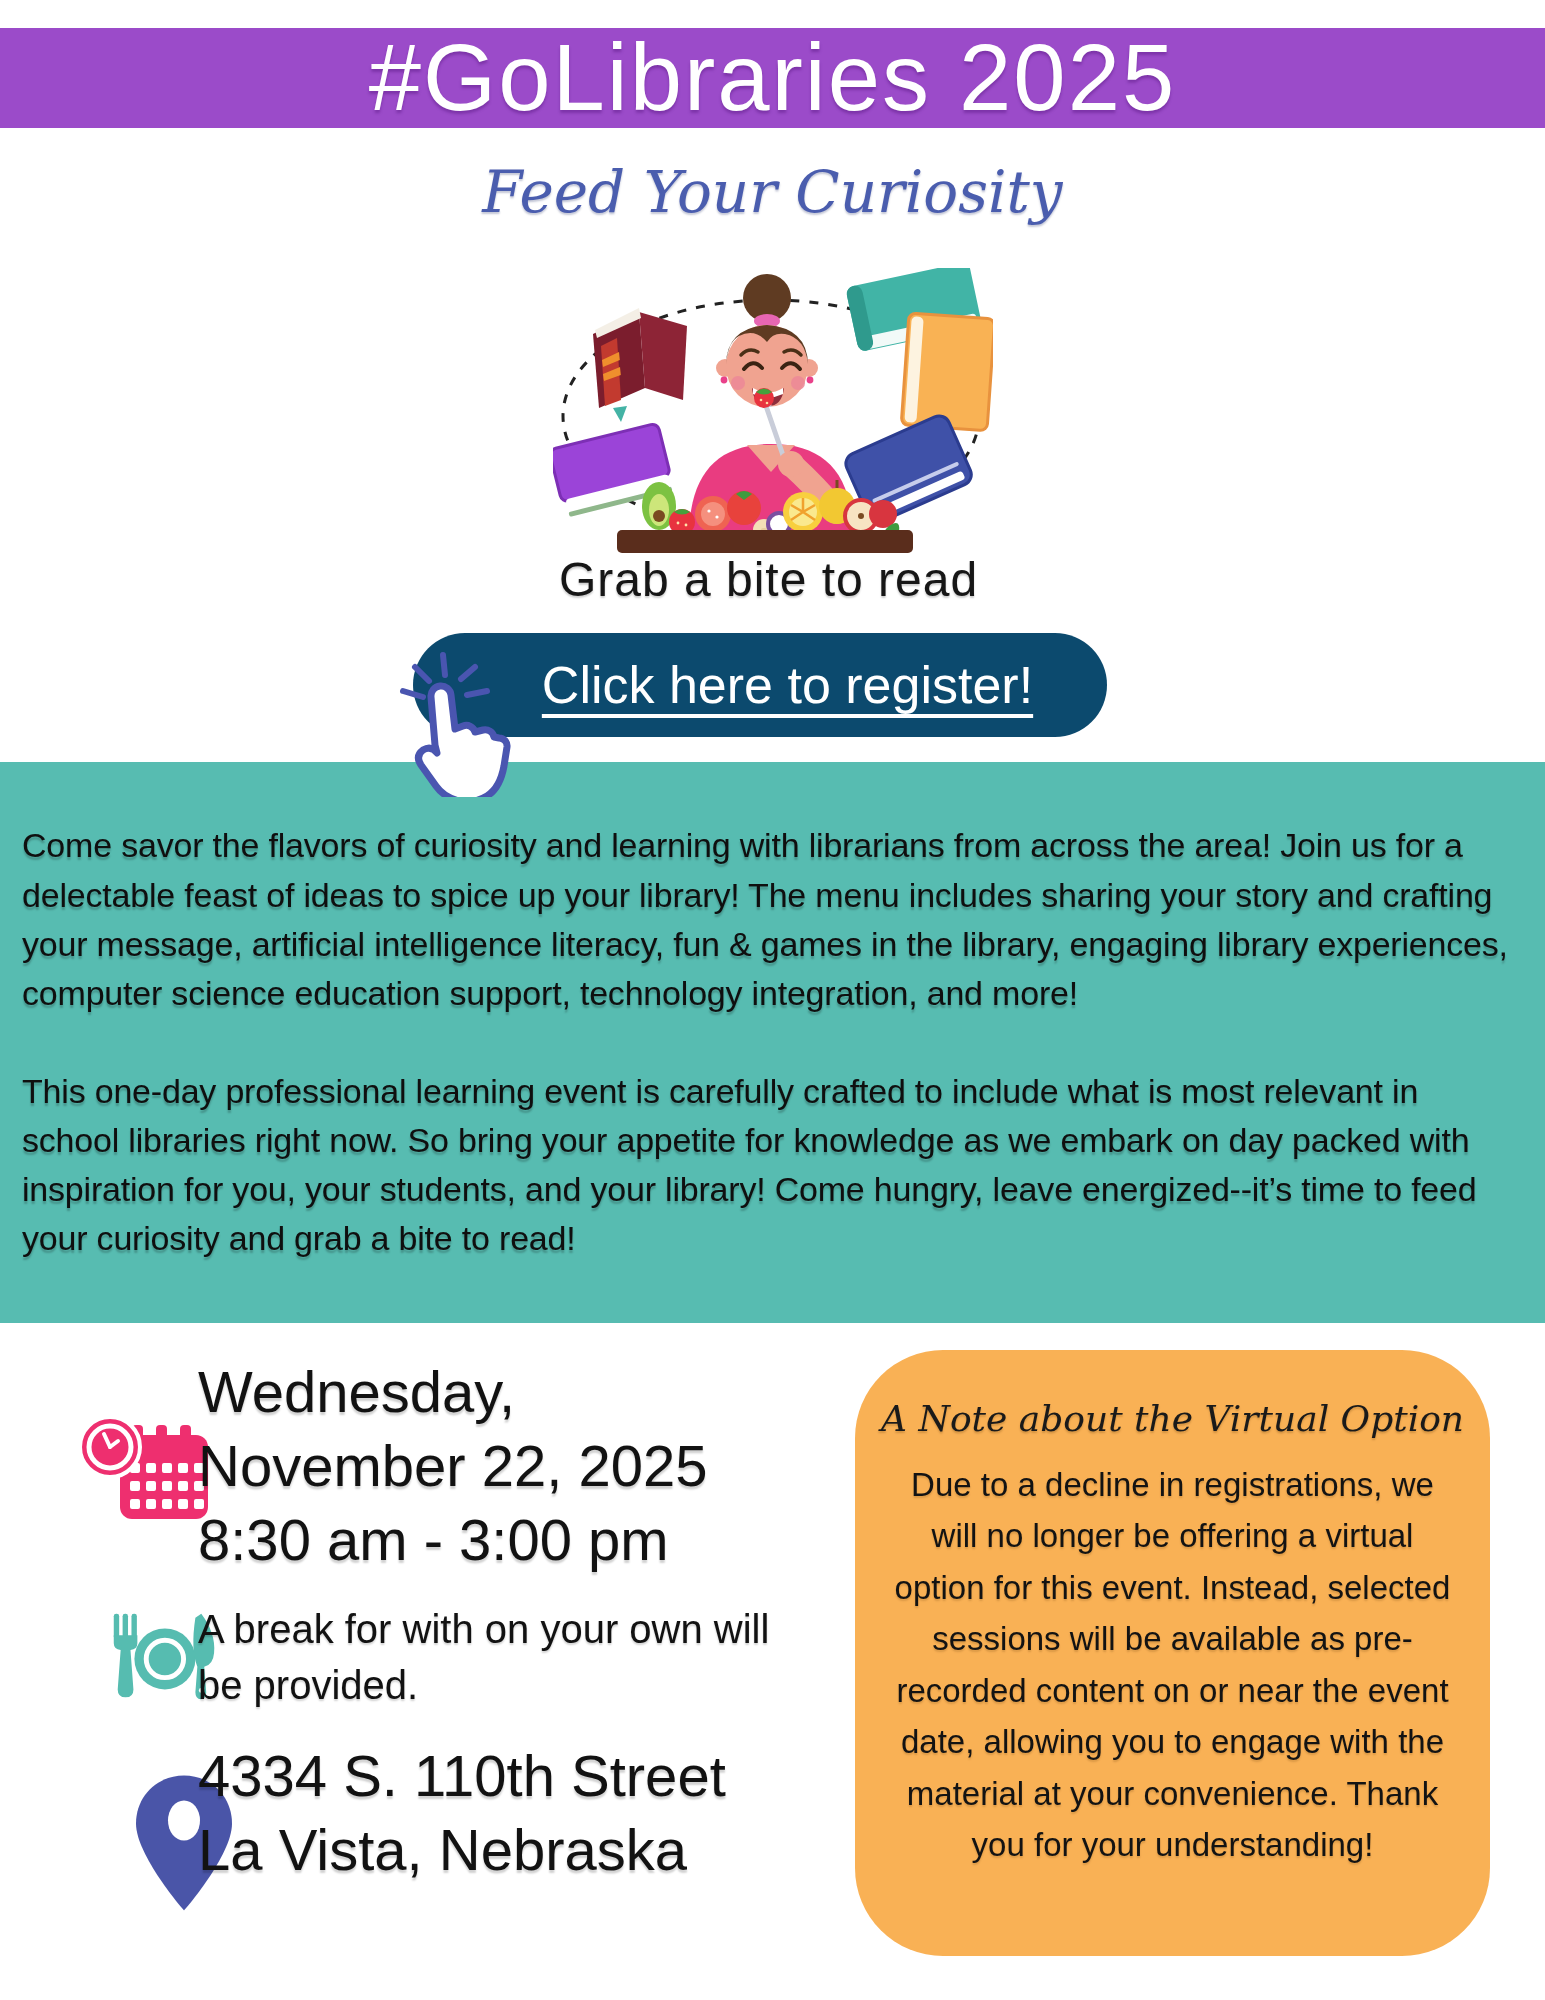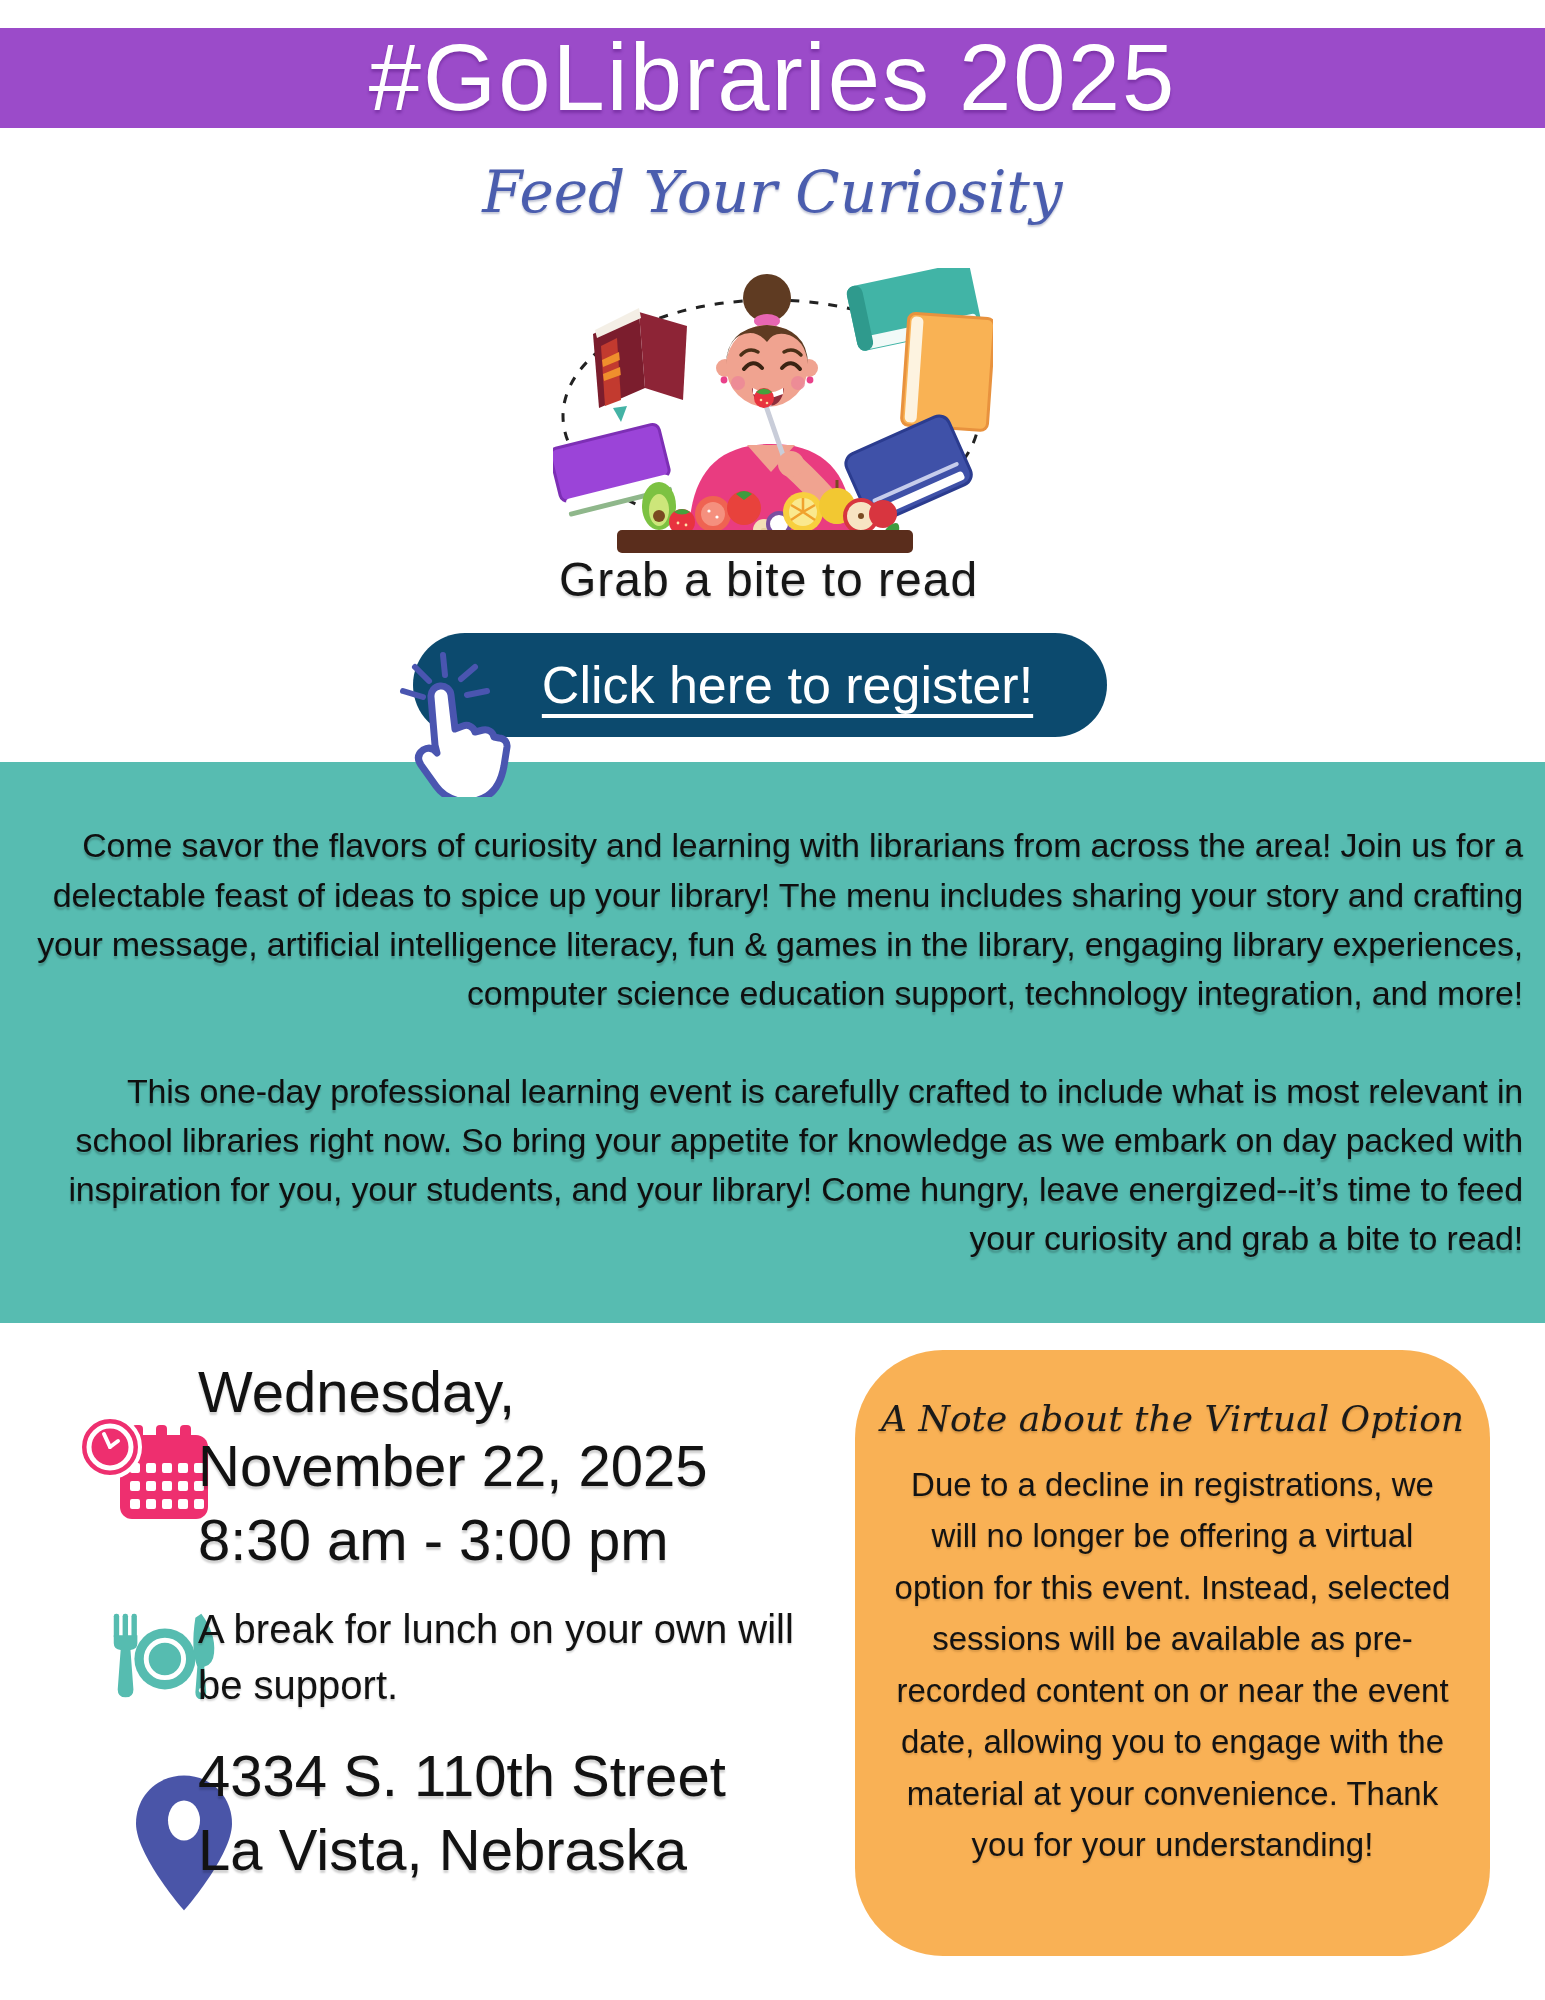--- a/index.html
+++ b/index.html
@@ -46,21 +46,21 @@
     text-decoration:underline; text-decoration-thickness:4px; text-underline-offset:11px;
   }
   .cursor-icon { position:absolute; left:-30px; top:14px; width:130px; height:150px; z-index:3; pointer-events:none; }
 
   
   .teal {
     position:absolute; top:762px; left:0; right:0; height:561px; background:#57bcb1;
     display:flex; flex-direction:column; justify-content:center; gap:48px; padding:10px 22px;
   }
   .teal p {
-    margin:0 auto; max-width:1505px; text-align:right;
+    margin:0 auto; max-width:1505px; text-align:left;
     font-size:34px; line-height:1.45; color:#0f0f0f; letter-spacing:-0.2px;
     text-shadow:0 3px 2px rgba(0,0,0,.22);
   }
 
   
   .details { position:absolute; top:1323px; left:0; right:0; bottom:0; }
   .big-text { position:absolute; left:198px; font-size:58px; line-height:74px; color:#121212; text-shadow:0 3px 2px rgba(0,0,0,.18); }
   .med-text { position:absolute; left:198px; width:620px; font-size:40px; line-height:56px; color:#121212; text-shadow:0 2px 2px rgba(0,0,0,.18); }
   .schedule-text { top:32px; }
   .lunch-text { top:278px; }
@@ -257,21 +257,21 @@
         <rect x="14" y="6" width="5.5" height="26" rx="2.5"></rect>
         <rect x="23" y="6" width="5.5" height="26" rx="2.5"></rect>
         <rect x="32" y="6" width="5.5" height="26" rx="2.5"></rect>
         <path d="M14,28 h24 v8 q0,6 -7,7 l3,40 q0,8 -8,8 q-8,0 -8,-8 l3,-40 q-7,-1 -7,-7 Z"></path>
         <circle cx="66" cy="52" r="31"></circle>
         <path d="M103,6 q15,20 13,40 q-1,12 -10,14 l2,26 q0,7 -5.5,7 q-5.5,0 -5.5,-7 l2,-26 q-7,-18 -2,-50 Z"></path>
       </g>
       <circle cx="66" cy="52" r="19" fill="none" stroke="#ffffff" stroke-width="5"></circle>
       <circle cx="103" cy="84" r="2.5" fill="#ffffff"></circle>
     </svg>
-    <div class="med-text lunch-text">A break for lunch on your own will be support.</div>
+    <div class="med-text lunch-text">A break for with on your own will be provided.</div>
 
     <svg class="icon-pin" viewBox="0 0 96 135" aria-hidden="true">
       <path d="M48,0 C21,0 0,21 0,48 c0,32 48,87 48,87 s48,-55 48,-87 C96,21 75,0 48,0 Z" fill="#4a55a8"></path>
       <ellipse cx="48" cy="45" rx="16" ry="20" fill="#ffffff"></ellipse>
     </svg>
     <div class="big-text location-text">
       <div>4334 S. 110th Street</div>
       <div>La Vista, Nebraska</div>
     </div>
 

